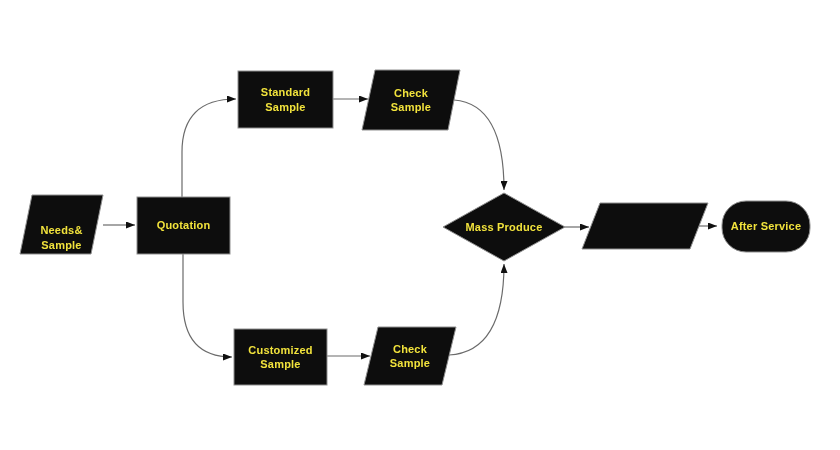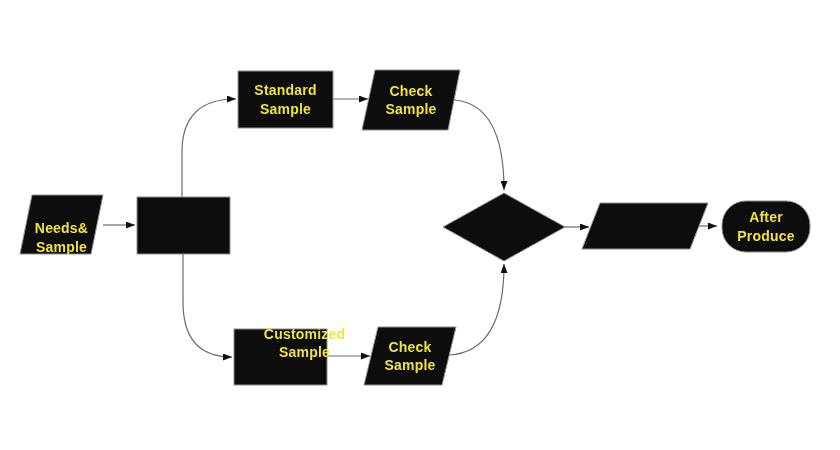--- a/index.html
+++ b/index.html
@@ -34,21 +34,21 @@
     fill: var(--arrowhead, #111111);
   }
   .label {
     position: absolute;
     display: flex;
     align-items: center;
     justify-content: center;
     text-align: center;
     white-space: pre-line;
     color: var(--text, #f2e33c);
-    font-size: 14px;
+    font-size: 11px;
     font-weight: bold;
     line-height: 1.3;
     letter-spacing: 0.2px;
     pointer-events: none;
   }
 </style>
 </head>
 <body>
 
 <div class="stage">
@@ -80,23 +80,25 @@
       <rect class="node-shape" x="234" y="329" width="93" height="56"></rect>
       <polygon class="node-shape" points="378,327 456,327 442,385 364,385"></polygon>
       <polygon class="node-shape" points="504,193 565,227 504,261 443,227"></polygon>
       <polygon class="node-shape" points="600,203 708,203 690,249 582,249"></polygon>
       <rect class="node-shape" x="722" y="201" width="88" height="51" rx="24" ry="24"></rect>
     </g>
   </svg>
 
   <div class="label" style="left:20px;  top:195px; width:83px;  height:59px;margin-top:13px;">Needs&amp;
 Sample</div>
+  <div class="label" style="left:137px; top:197px; width:93px;  height:57px;">Quotation</div>
   <div class="label" style="left:238px; top:71px;  width:95px;  height:57px;">Standard
 Sample</div>
   <div class="label" style="left:362px; top:70px;  width:98px;  height:60px;">Check
 Sample</div>
-  <div class="label" style="left:234px; top:315px; width:93px;  height:56px;margin-left:24px;">Customized
+  <div class="label" style="left:234px; top:329px; width:93px;  height:56px;">Customized
 Sample</div>
   <div class="label" style="left:364px; top:327px; width:92px;  height:58px;">Check
 Sample</div>
-  <div class="label" style="left:722px; top:201px; width:88px;  height:51px;">After Produce</div>
+  <div class="label" style="left:443px; top:193px; width:122px; height:68px;">Mass Produce</div>
+  <div class="label" style="left:722px; top:201px; width:88px;  height:51px;">After Service</div>
 
 </div>
 
 </body></html>

